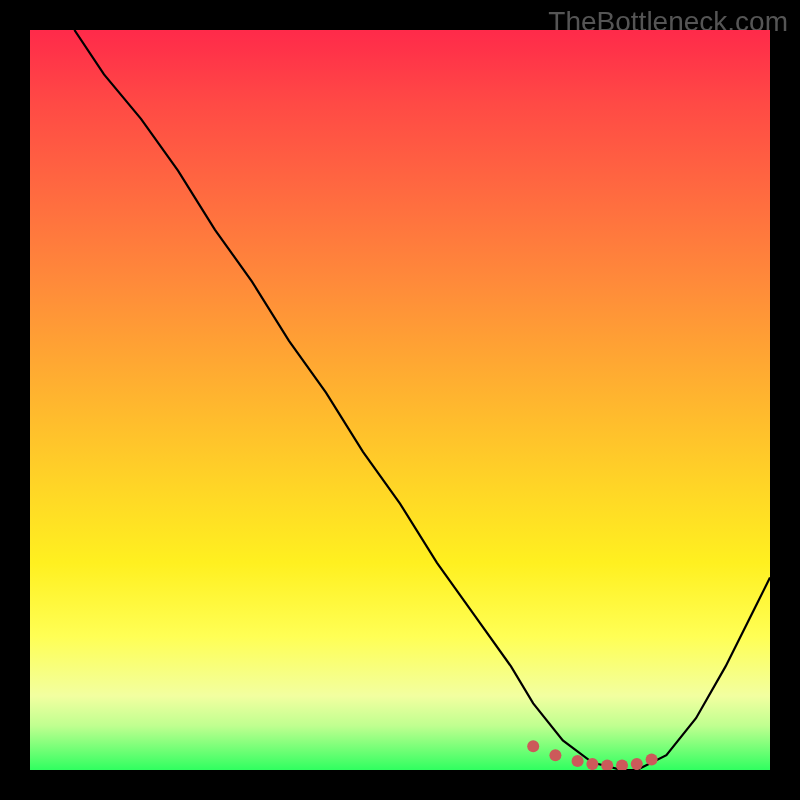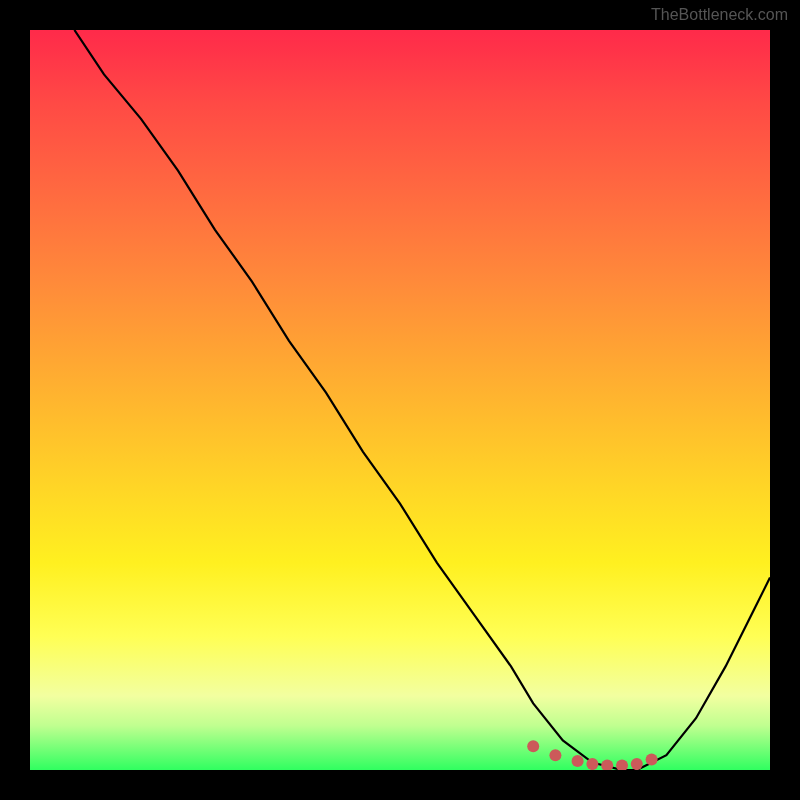--- a/index.html
+++ b/index.html
@@ -17,21 +17,21 @@
     left: 0;
     width: 800px;
     height: 800px;
     background: #000;
   }
   .watermark {
     position: absolute;
     top: 6px;
     right: 12px;
     color: #555;
-    font-size: 16px;
+    font-size: 28px;
     font-weight: 500;
     pointer-events: none;
   }
   .plot {
     position: absolute;
     left: 30px;
     top: 30px;
     width: 740px;
     height: 740px;
     overflow: hidden;

